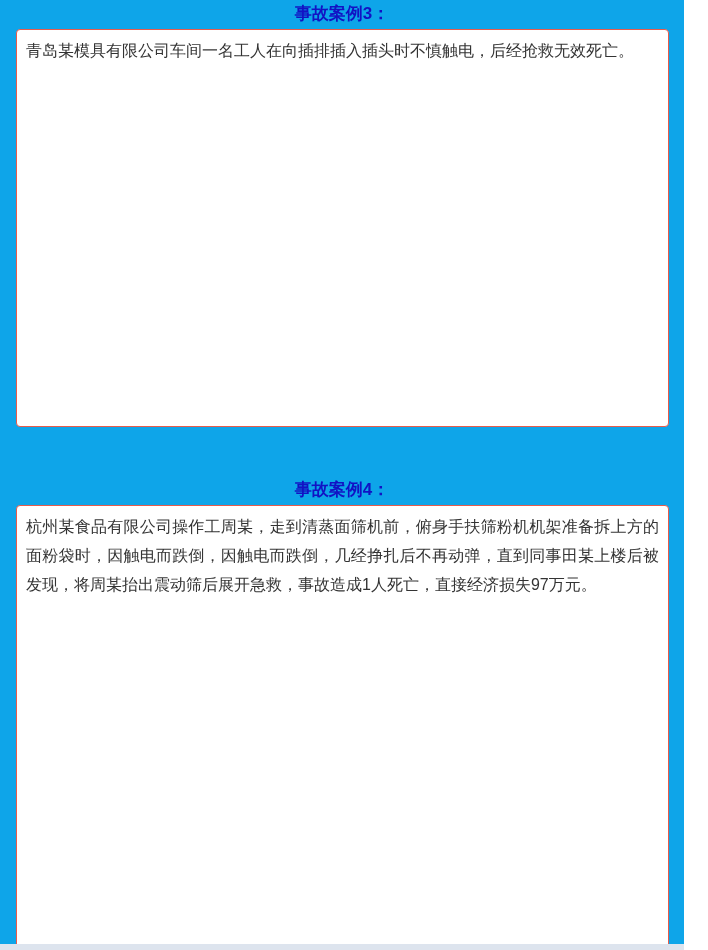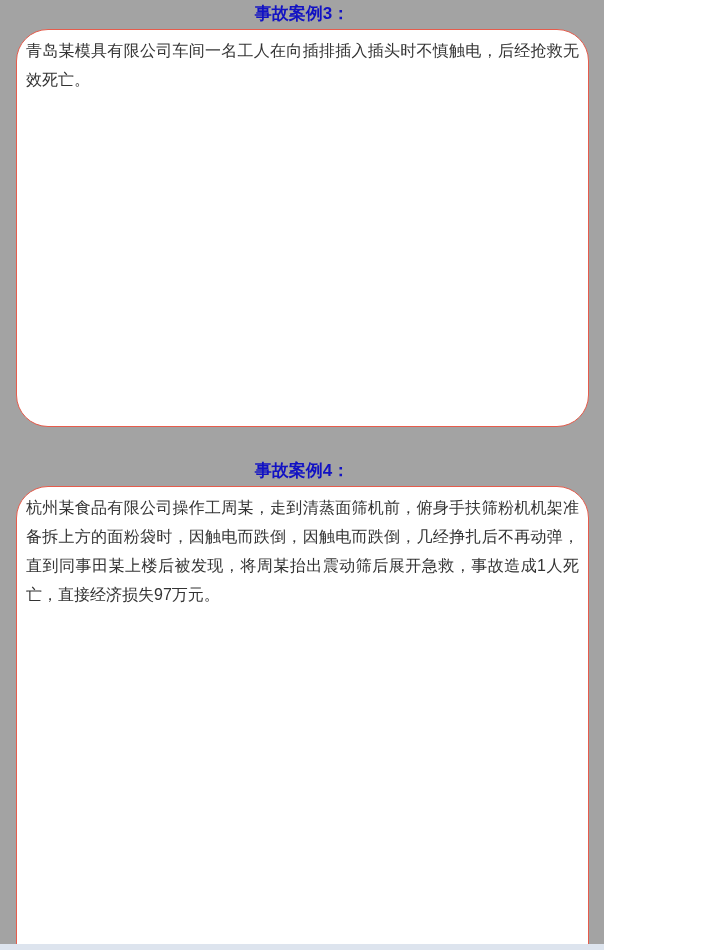--- a/index.html
+++ b/index.html
@@ -11,50 +11,50 @@
   *{box-sizing:border-box;}
   html,body{margin:0;padding:0;}
   body{
     width:708px;height:950px;
     background:#ffffff;
     font-family:"Liberation Sans","DejaVu Sans",sans-serif;
     overflow:hidden;
   }
   .page{
     position:relative;
-    width:604px;height:950px;
+    width:684px;height:950px;
     overflow:hidden;
-    background:#a3a3a3;
+    background:#0ea5e9;
   }
   .case-section{display:block;}
   .case-title{
     margin:0;
     padding-top:3px;
     text-align:center;
     font-size:17px;
     line-height:22px;
     font-weight:bold;
     color:var(--accent-blue);
   }
   .case-box{
     margin:4px 15px 11px 16px;
     border:1px solid var(--border-red);
-    border-radius:32px;
+    border-radius:4px;
     padding:6px 9px;
     height:398px;
     color:var(--body-text);
     font-size:16px;
     line-height:29px;
     text-align:justify;
     overflow:hidden;
     background:#ffffff;
   }
   .case-section.second .case-title{
     padding-top:0;
-    margin-top:33px;
+    margin-top:52px;
   }
   .case-section.second .case-box{
     height:620px; 
   }
   .case-box p{margin:0;}
   .bottom-strip{
     position:absolute;
     left:0;right:0;bottom:0;
     height:6px;
     background:var(--strip);

